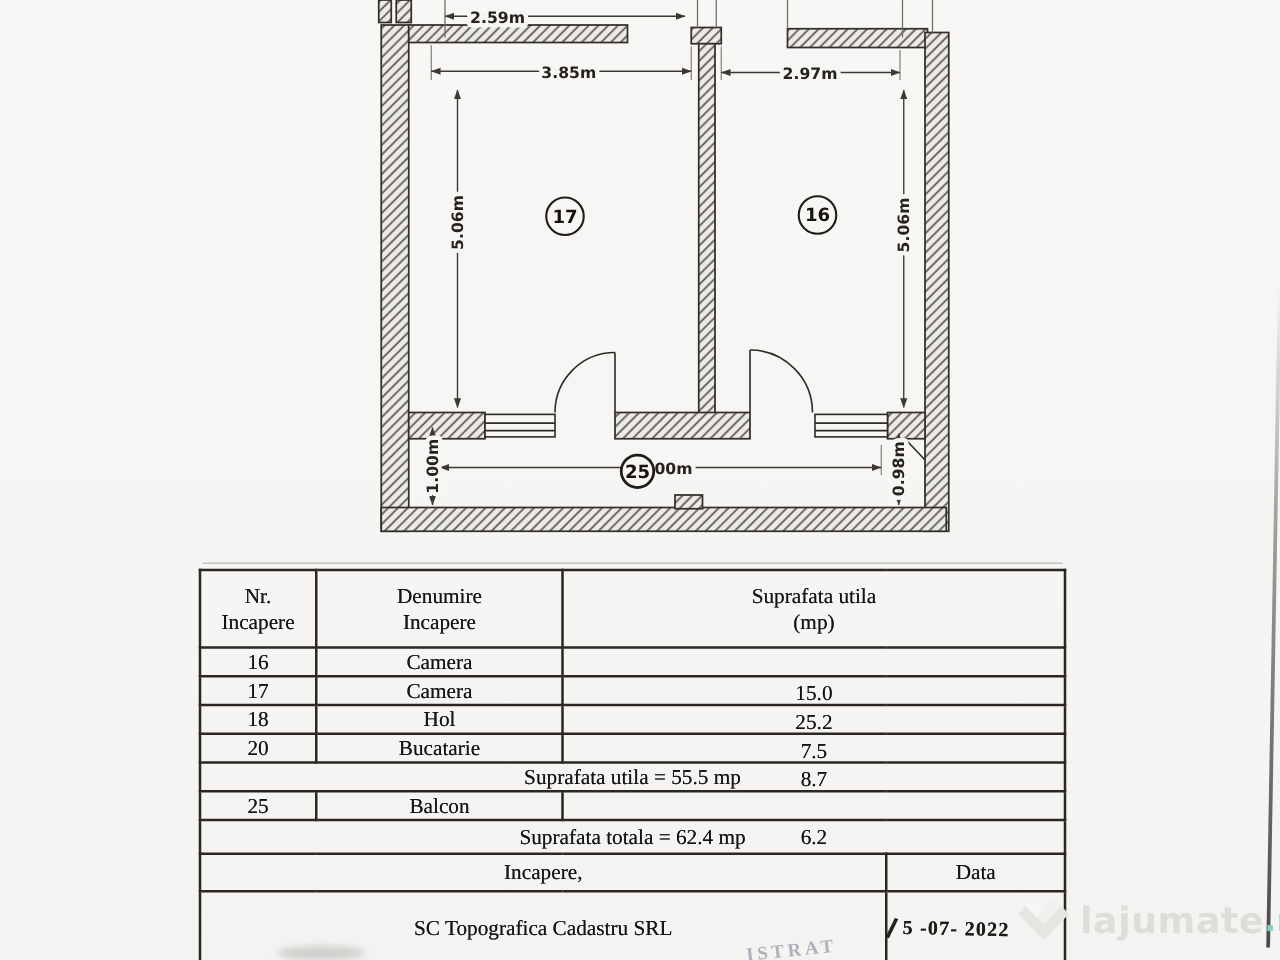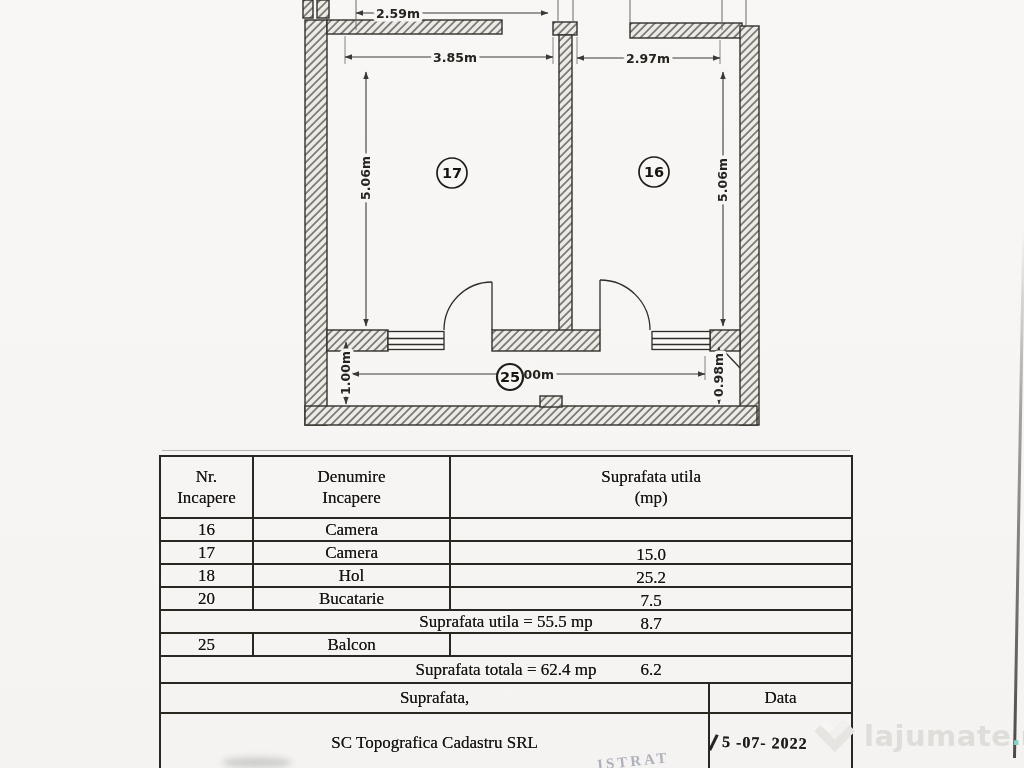--- a/index.html
+++ b/index.html
@@ -194,21 +194,21 @@
     </tr>
     <tr style="height:23px">
       <td class="nr">25</td>
       <td class="nm">Balcon</td>
       <td class="val" colspan="2"><span class="shift">6.2</span></td>
     </tr>
     <tr style="height:27px">
       <td class="merged" colspan="4">Suprafata totala = 62.4 mp</td>
     </tr>
     <tr style="height:30px">
-      <td class="exec" colspan="3">Suprafata,</td>
+      <td class="exec" colspan="3">Incapere,</td>
       <td class="exec datah">Data</td>
     </tr>
     <tr style="height:60px">
       <td class="company" colspan="3">SC Topografica Cadastru SRL</td>
       <td class="datecell">
         <span class="pen-stroke"></span><span class="date-txt">5 -07- 2022</span>
       </td>
     </tr>
   </tbody>
     </table>

